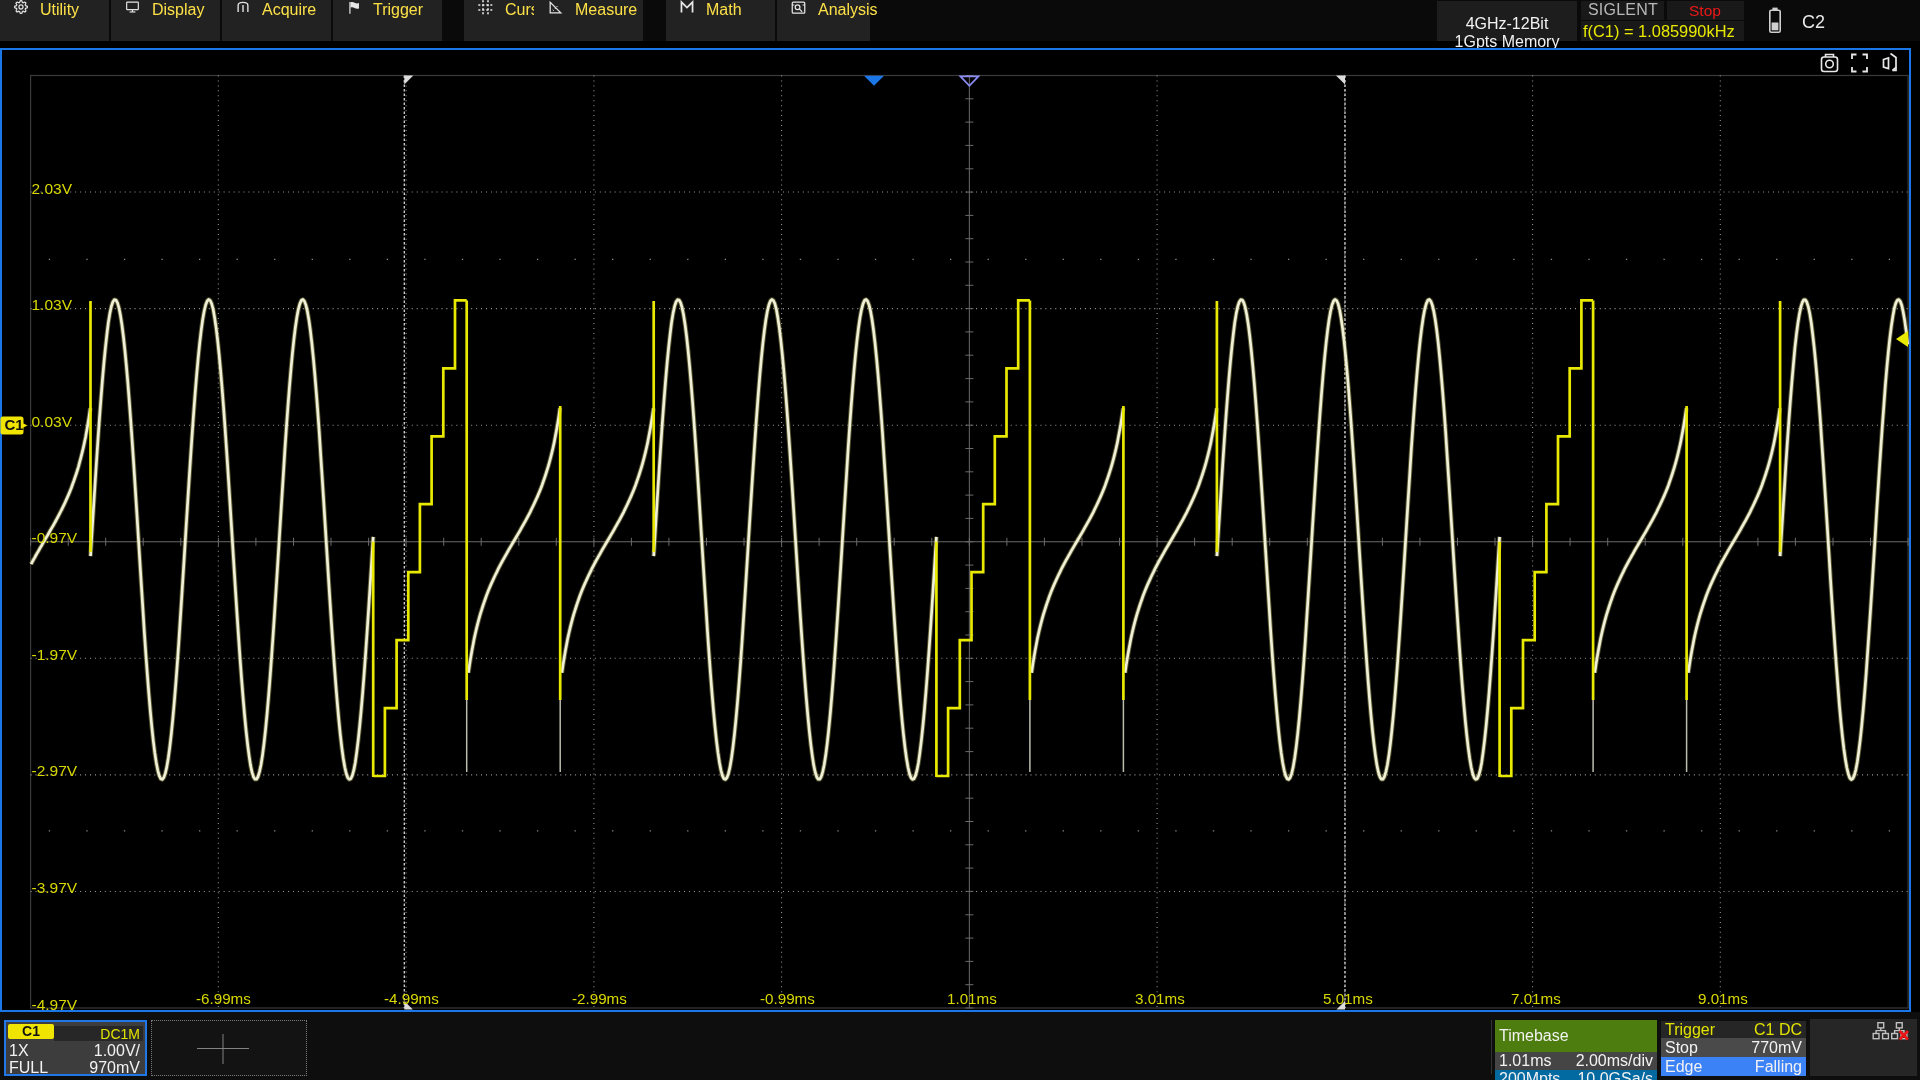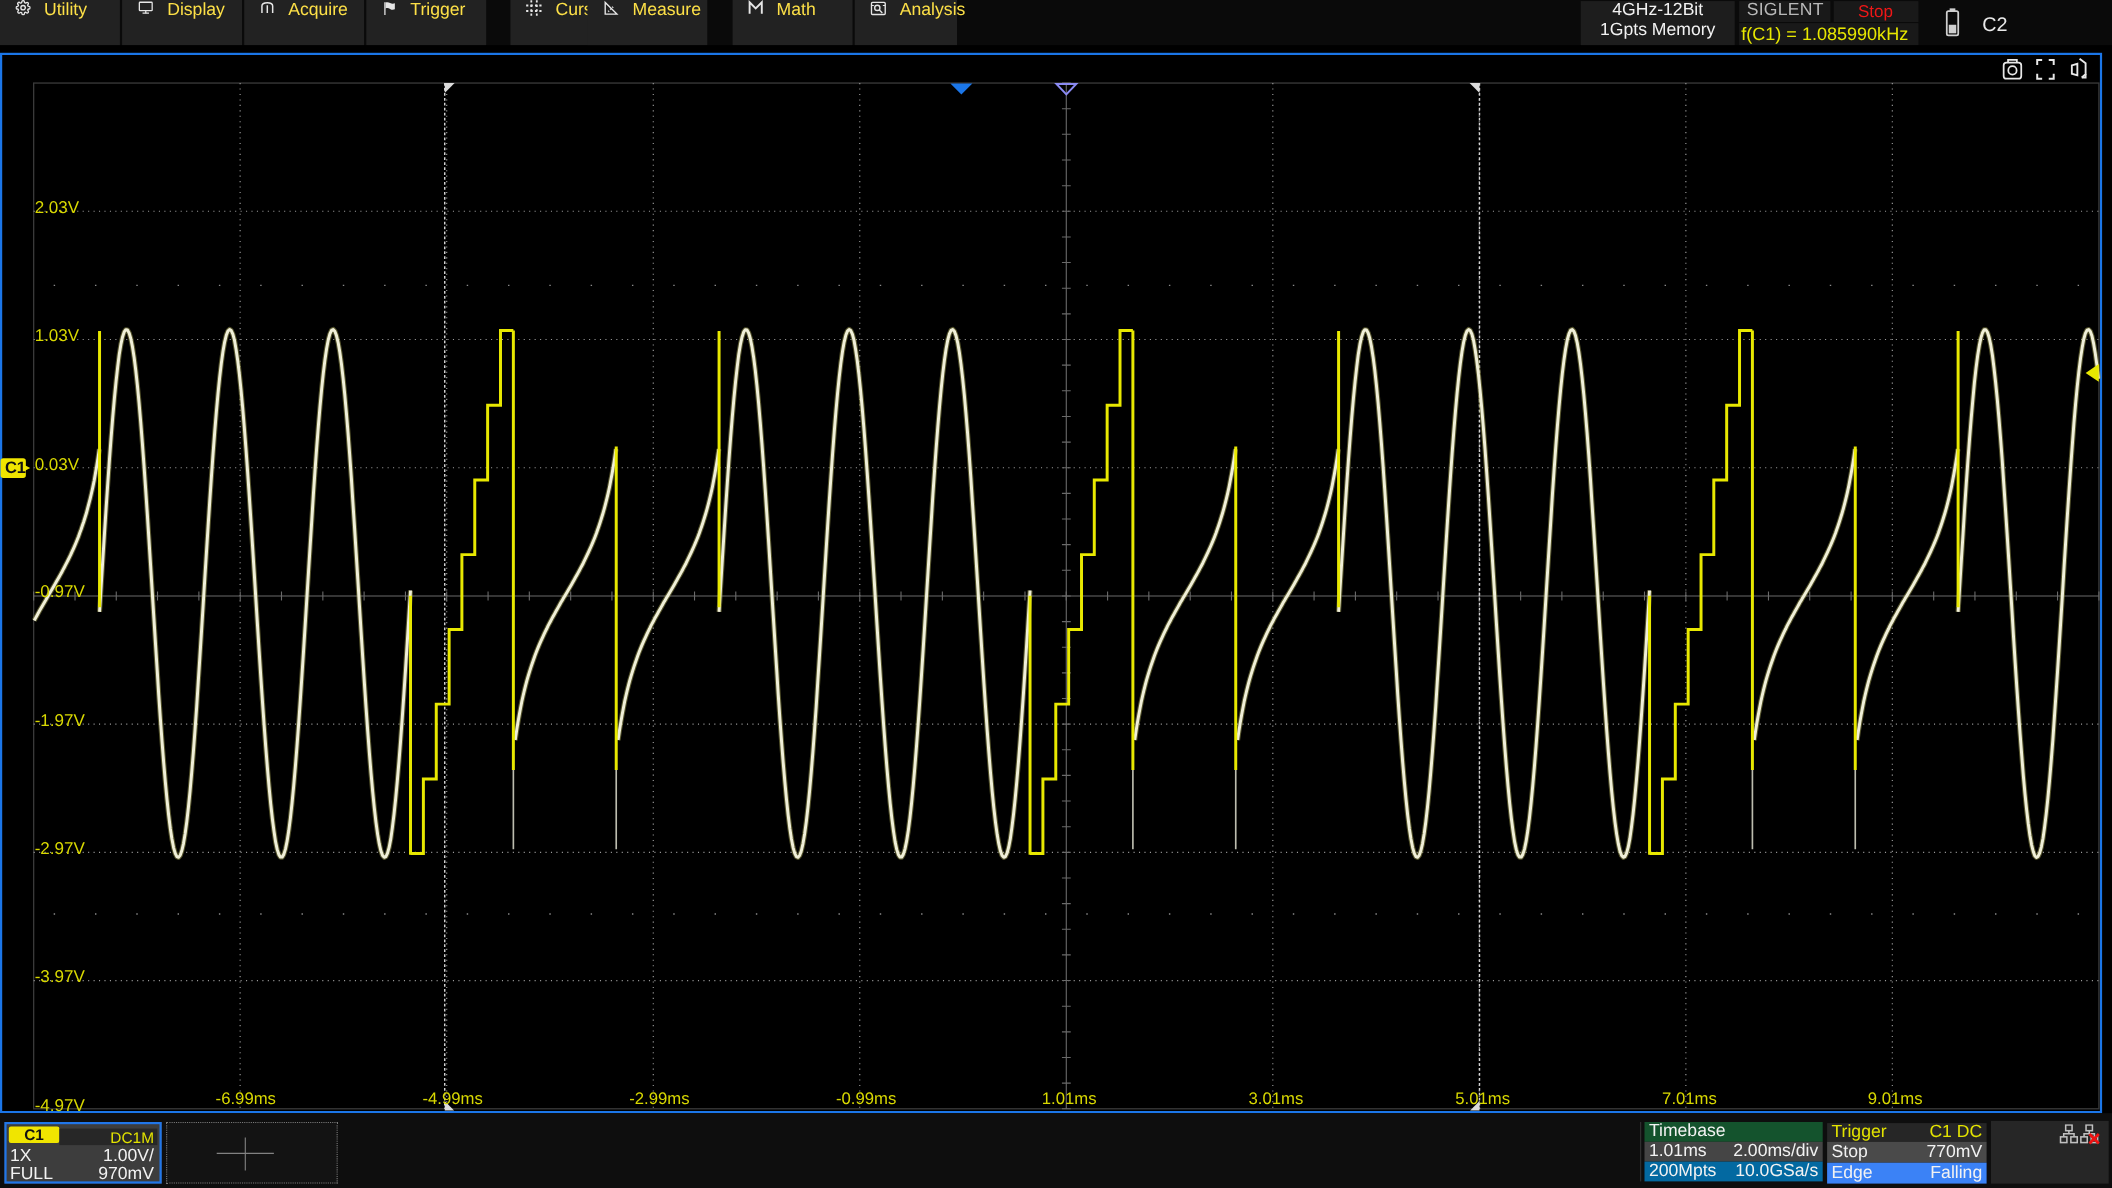--- a/index.html
+++ b/index.html
@@ -1,20 +1,20 @@
 <!DOCTYPE html>
 <html><head><meta charset="utf-8"><style>
 *{margin:0;padding:0;box-sizing:border-box}
 html,body{width:1920px;height:1080px;background:#000;overflow:hidden;font-family:"Liberation Sans",sans-serif}
 .abs{position:absolute}
 #topbar{position:absolute;left:0;top:0;width:1920px;height:41px;background:#0a0a0a}
 .mitem{position:absolute;top:0;height:41px;background:#222;display:flex;align-items:flex-start;color:#fde047;font-size:16px}
 .mitem svg{margin-left:14px;flex:none}
 .mitem span{margin-left:12px;padding-top:1px}
-#hwbox{position:absolute;left:1437px;top:1px;width:140px;height:40px;background:#1d1d1d;color:#f2f2f2;font-size:16px;text-align:center;line-height:18.2px;padding-top:0}
+#hwbox{position:absolute;left:1437px;top:1px;width:140px;height:40px;background:#1d1d1d;color:#f2f2f2;font-size:16px;text-align:center;line-height:18.2px;padding-top:14px}
 .cell{position:absolute;background:#191919}
 #siglent{position:absolute;left:1588px;top:1px;width:72px;color:#b8b8b8;font-weight:normal;font-size:16px;letter-spacing:0.2px}
 #stop{position:absolute;left:1689px;top:2px;color:#ee1717;font-size:15.5px}
 #fc1{position:absolute;left:1583px;top:21.5px;color:#e8e800;font-size:16.4px}
 #c2top{position:absolute;left:1802px;top:12px;color:#e8e8e8;font-size:18px}
 #wavarea{position:absolute;left:0;top:48px;width:1911px;height:964px;border:2px solid #1b76e8;background:#000}
 #botbar{position:absolute;left:0;top:1012px;width:1920px;height:68px;background:#0e0e0e}
 #c1box{position:absolute;left:4px;top:1020px;width:143px;height:56px;border:2px solid #2176e8;background:#3d3d3d;font-size:16px;color:#f2f2f2}
 #c1chip{position:absolute;left:2px;top:2px;width:46px;height:15px;background:#f0e500;border-radius:2px;color:#111;font-size:14px;font-weight:bold;text-align:center;line-height:15px}
 #c1dark{position:absolute;left:48px;top:4px;right:2px;height:15px;background:#272727}
@@ -175,21 +175,21 @@
     </div>
   <div class="c1row" style="top:20px">1X<span>1.00V/</span></div>
   <div class="c1row" style="top:37px">FULL<span>970mV</span></div>
 </div>
 <div id="addbox"><svg width="154" height="54">
       <line x1="45" y1="27.5" x2="97" y2="27.5" stroke="#828282" stroke-width="1"></line>
       <line x1="71" y1="13" x2="71" y2="43" stroke="#828282" stroke-width="1"></line>
     </svg></div>
 <div id="vdiv"></div>
 <div id="tbbox">
-  <div class="brow" style="height:18px;background:#14532d">
+  <div class="brow" style="height:32px;background:#4d7c0f">
       <span>Timebase</span>
       <span></span>
     </div>
   <div class="brow" style="height:18px;background:#454545">
       <span>1.01ms</span>
       <span>2.00ms/div</span>
     </div>
   <div class="brow" style="height:18px;background:#0369a1">
       <span>200Mpts</span>
       <span>10.0GSa/s</span>

